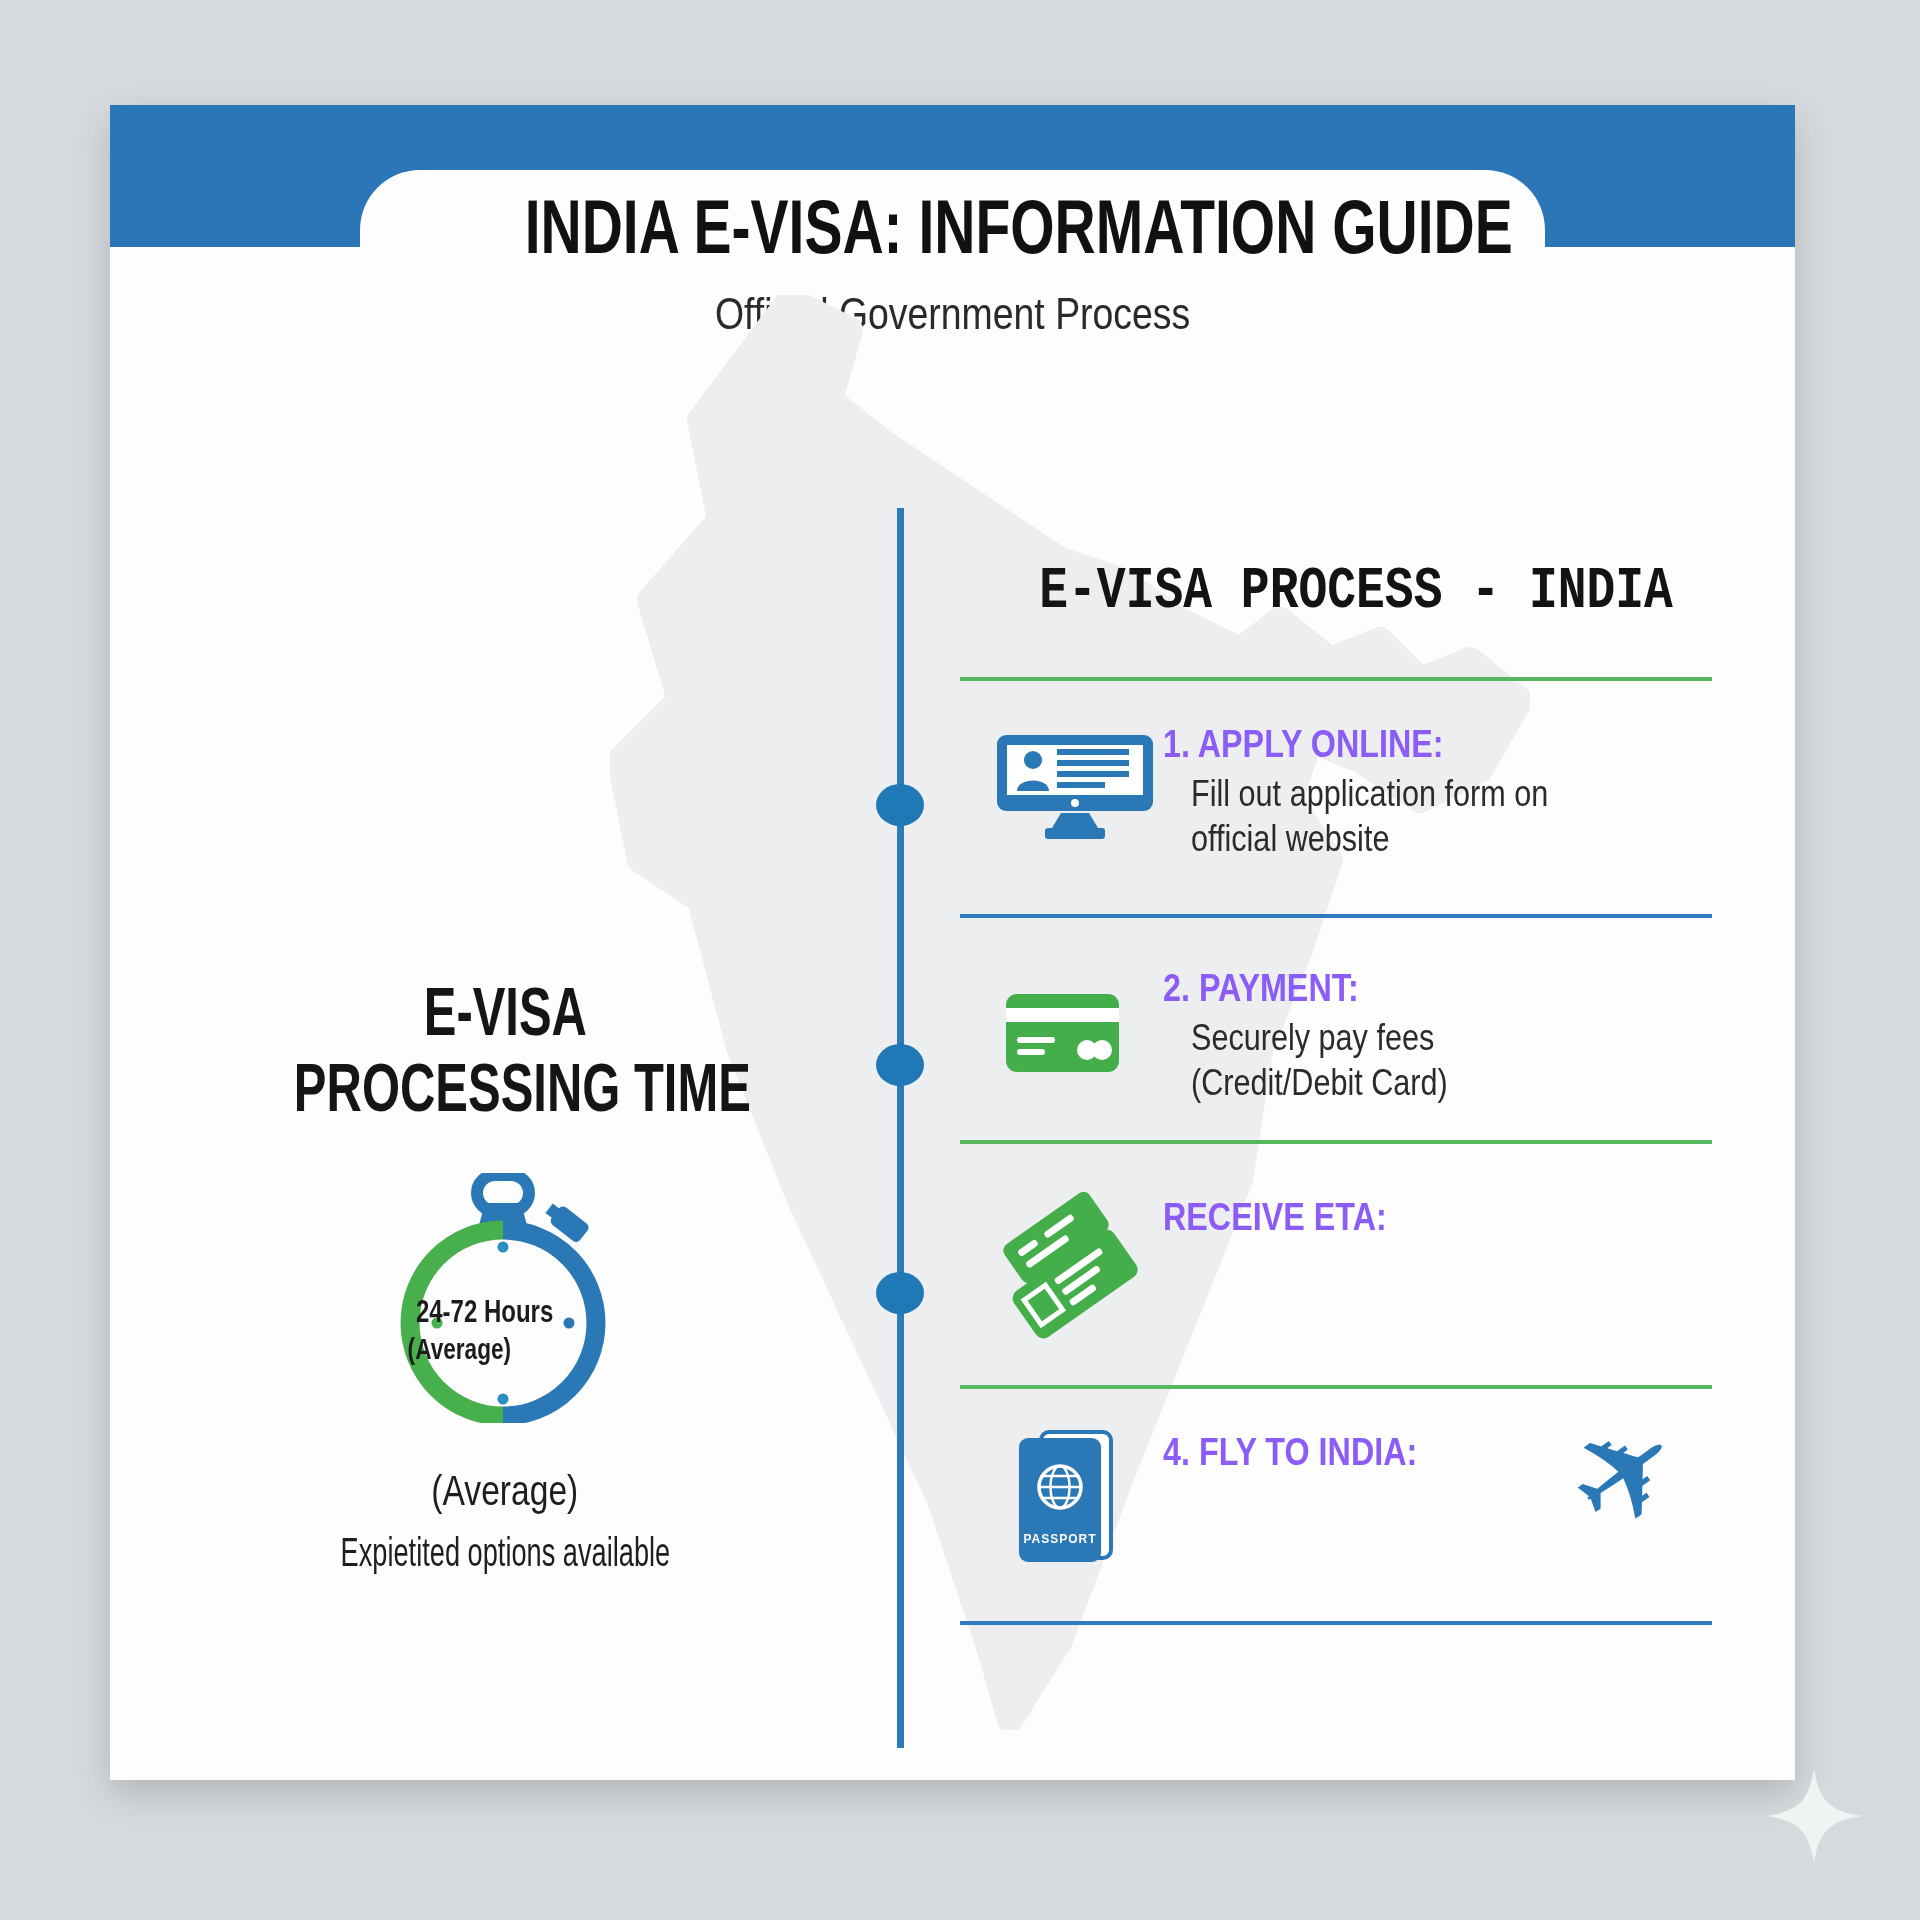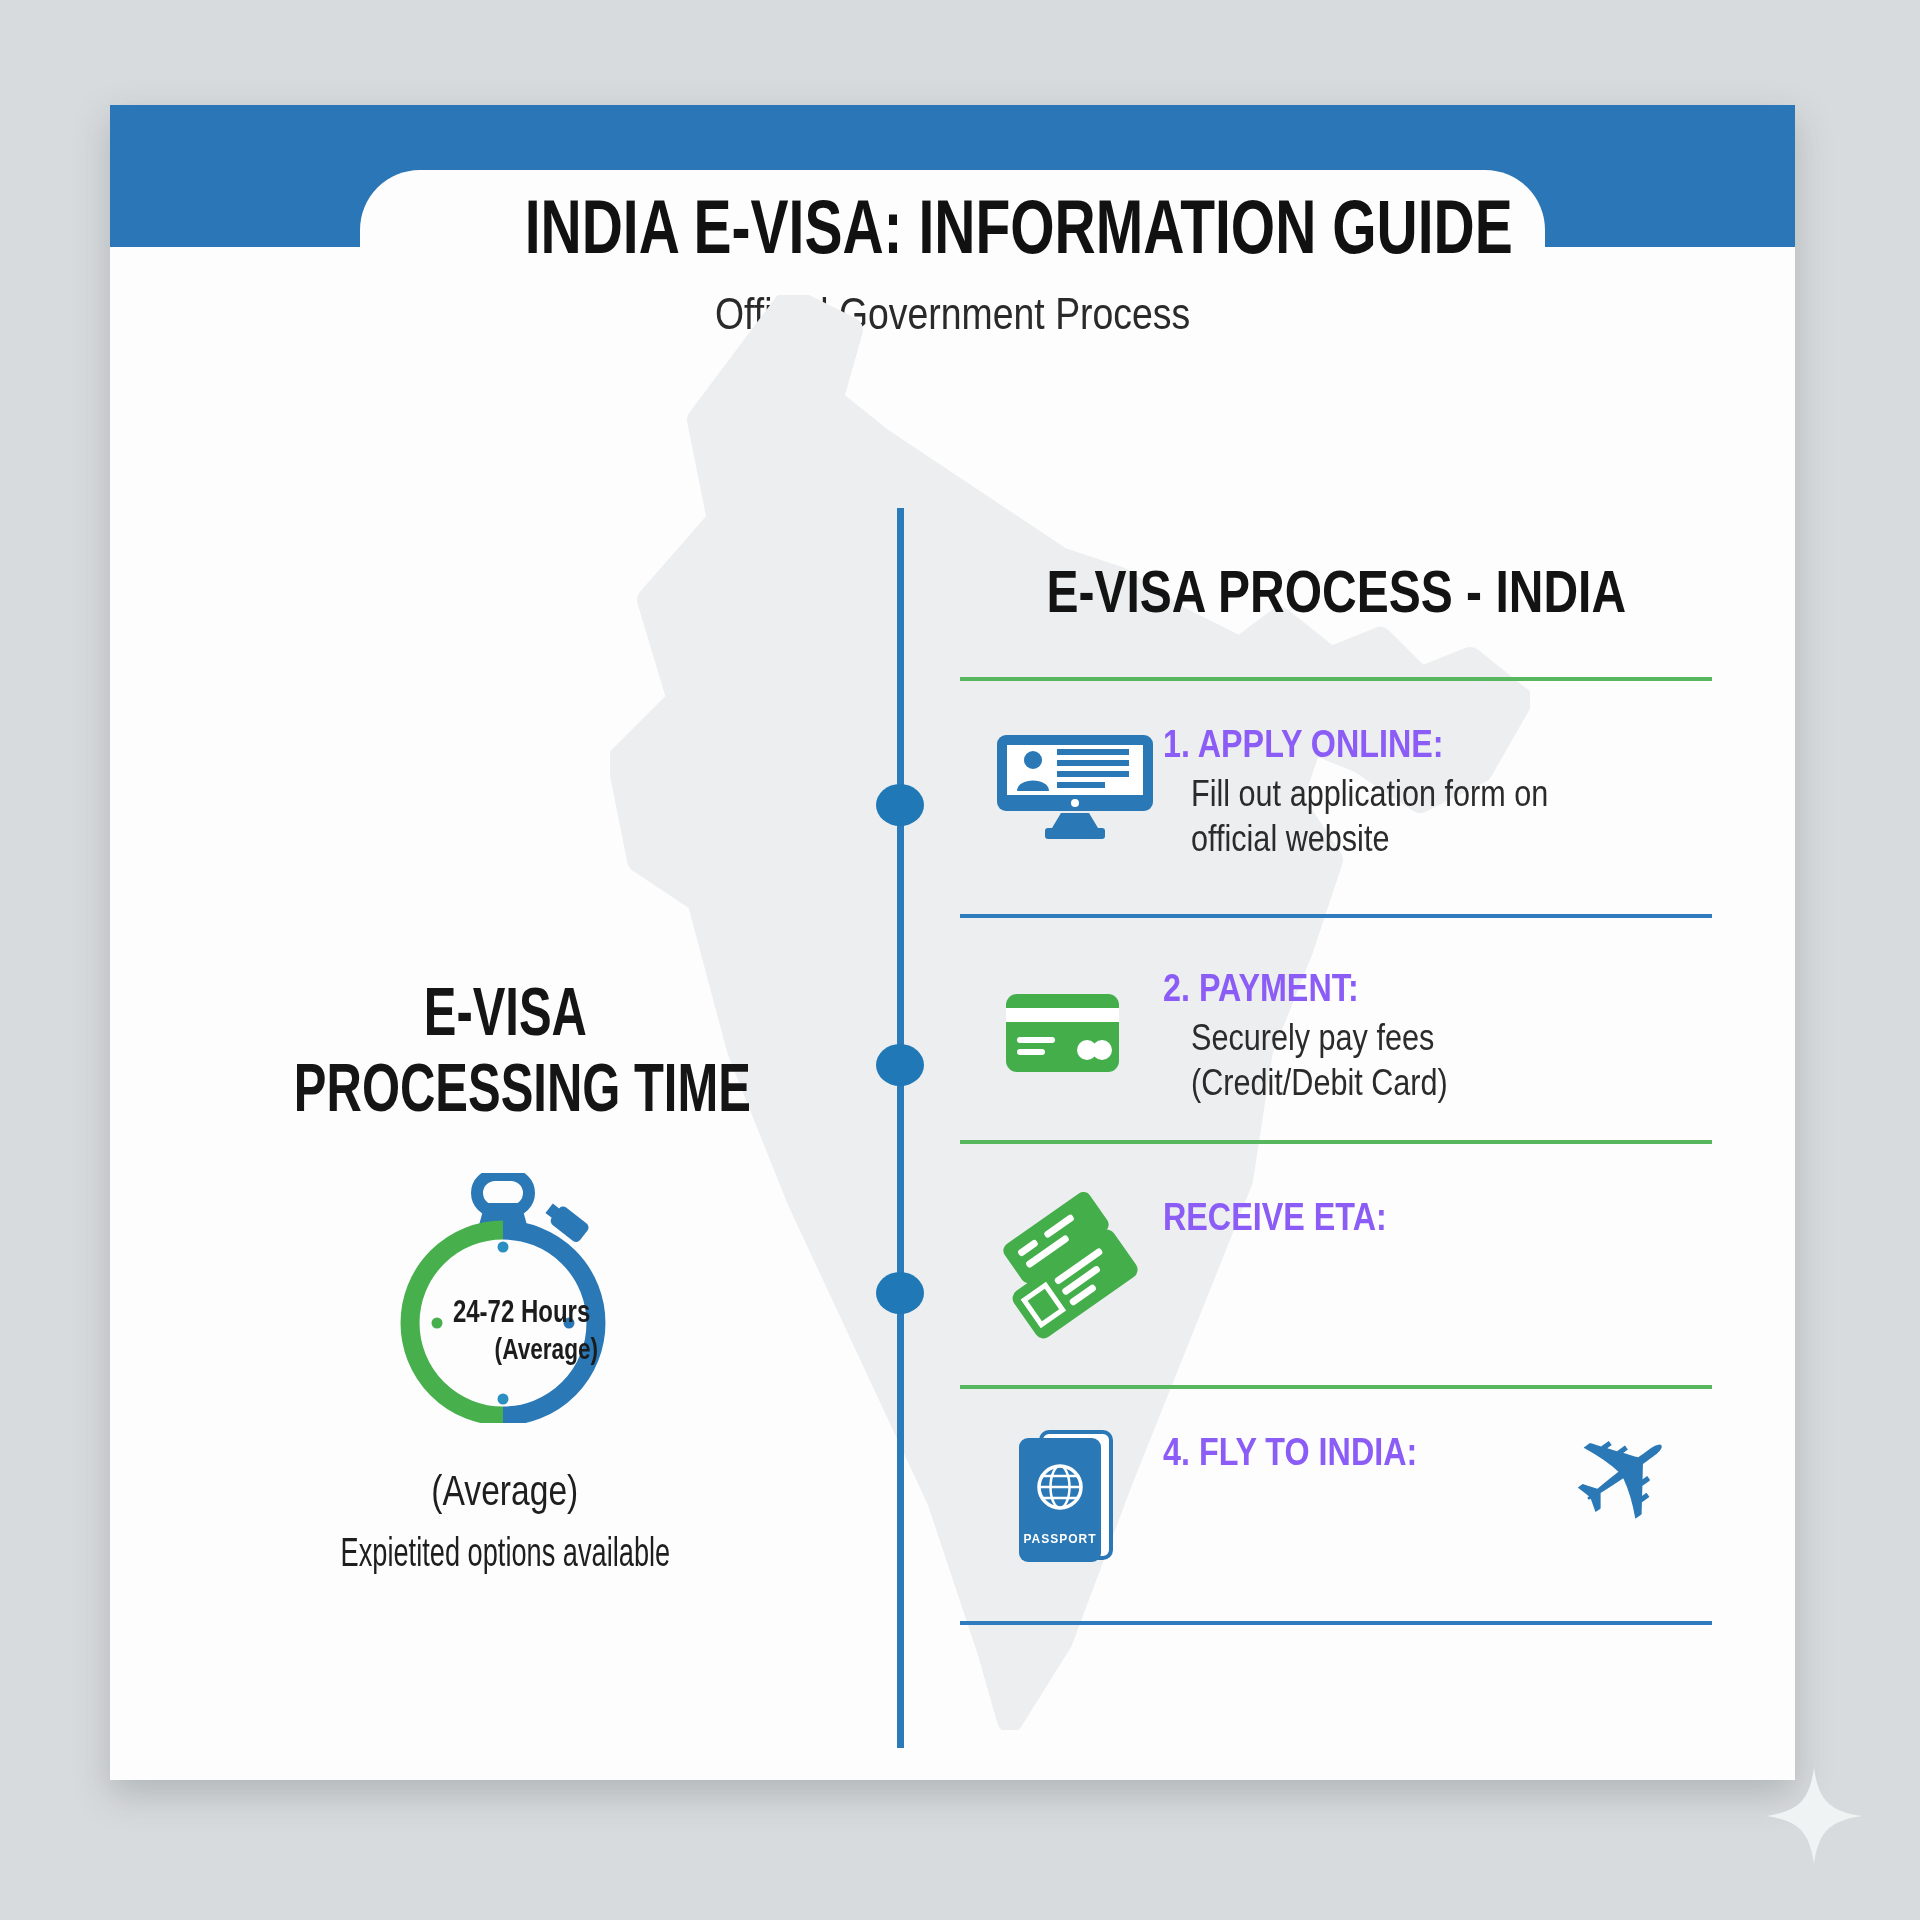--- a/index.html
+++ b/index.html
@@ -19,37 +19,37 @@
   #page-subtitle{left:0;top:184px;width:1685px;text-align:center;font-size:44px;color:#2a2a2a;}
   #page-subtitle .cxc{transform:scaleX(.85);}
 
   #map{left:500px;top:190px;}
 
   
   #proc-time-heading{left:95px;top:868px;width:600px;text-align:center;font-weight:bold;
                      font-size:68px;line-height:76px;color:#151515;}
   #proc-time-heading .cxc{transform:scaleX(.72);}
   #stopwatch{left:283px;top:1068px;}
-  #stopwatch-text{left:283px;top:1186px;width:220px;text-align:right;color:#1c1c1c;}
+  #stopwatch-text{left:283px;top:1186px;width:220px;text-align:left;color:#1c1c1c;}
   #stopwatch-value{font-size:32px;font-weight:bold;line-height:40px;}
   #stopwatch-value .cxc{transform:scaleX(.75);}
   #stopwatch-qualifier{font-size:29px;font-weight:bold;line-height:36px;}
   #stopwatch-qualifier .cxc{transform:scaleX(.78);}
   #caption-average{left:95px;top:1362px;width:600px;text-align:center;font-size:42px;color:#1e1e1e;}
   #caption-average .cxc{transform:scaleX(.8);}
   #caption-expedited{left:95px;top:1425px;width:600px;text-align:center;font-size:40px;color:#1e1e1e;}
   #caption-expedited .cxc{transform:scaleX(.68);}
 
   
   #timeline-line{left:787px;top:403px;width:7px;height:1240px;background:#2b7ab9;}
   .tdot{width:48px;height:42px;border-radius:50%;background:#2178b7;}
   #tdot1{left:766px;top:679px;} #tdot2{left:766px;top:939px;} #tdot3{left:766px;top:1167px;}
 
   
-  #process-heading{left:850px;top:452px;width:752px;text-align:center;font-weight:bold;font-size:60px;color:#131313;}
+  #process-heading{left:850px;top:452px;width:752px;text-align:center;font-weight:bold;font-size:60px;color:#131313;font-family:Liberation Mono, monospace;}
   #process-heading .cxc{transform:scaleX(.8);}
   .sep{left:850px;width:752px;height:4px;}
   .sep.green{background:#57b75e;} .sep.blue{background:#2e7cbd;}
   #sep1{top:572px;} #sep2{top:809px;} #sep3{top:1035px;} #sep4{top:1280px;} #sep5{top:1516px;}
 
   .step-title{font-size:38px;font-weight:bold;color:#8b5cf6;line-height:1.1;}
   .step-title .cxl{transform:scaleX(.85);}
   .step-body{font-size:36px;color:#2b2b2b;line-height:45px;margin-left:28px;}
   .step-body .cxl{transform:scaleX(.85);}
   #step1-title{left:1053px;top:619px;} #step1-body{left:1053px;top:666px;}

